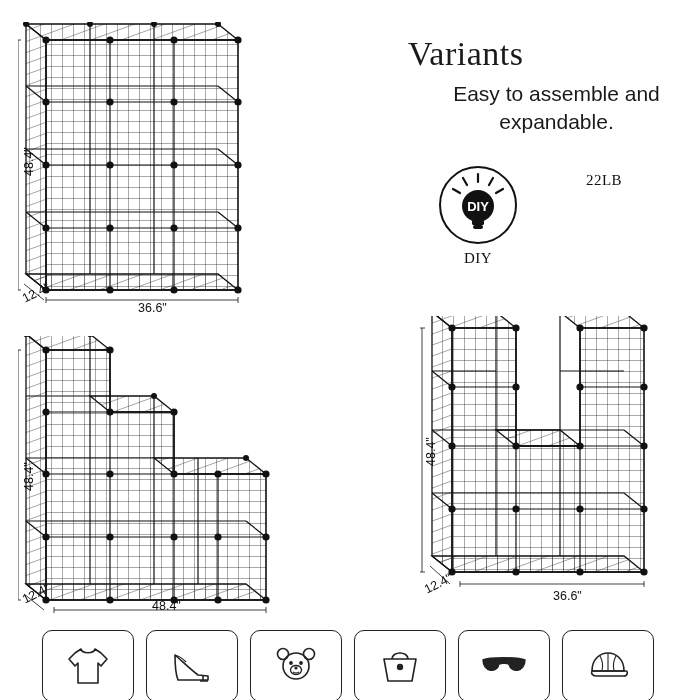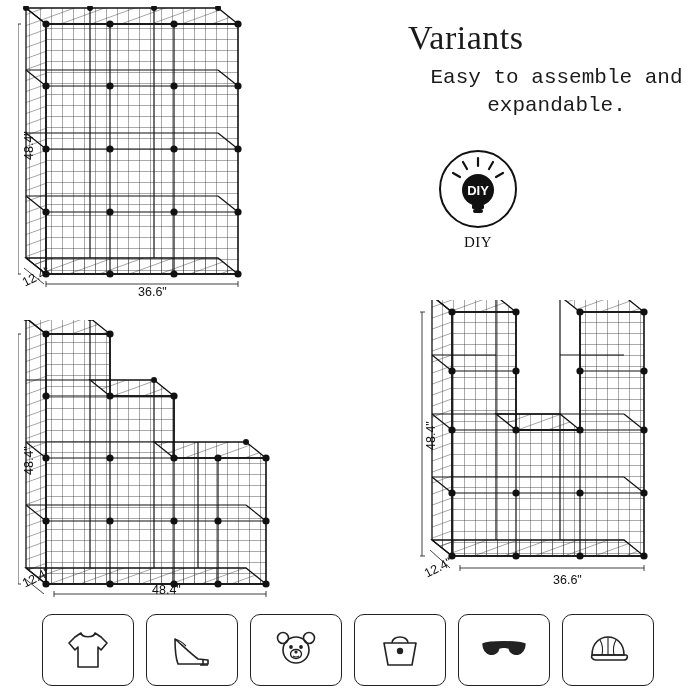--- a/index.html
+++ b/index.html
@@ -4,35 +4,35 @@
 <style>
   html,body{margin:0;padding:0;}
   body{
     width:700px;height:700px;
     background:#ffffff;
     font-family:"Liberation Sans", sans-serif;
     color:#111;
     position:relative;
     overflow:hidden;
   }
-  .page{position:absolute;left:0;top:0;width:700px;height:594px;}
+  .page{position:absolute;left:0;top:16px;width:700px;height:594px;}
 
   
   .headline{
     position:absolute;left:408px;top:18px;width:285px;
   }
   .headline .title{
     font-family:"Liberation Serif", serif;
     font-size:34px;
     line-height:40px;
     letter-spacing:0.5px;
     color:#1a1a1a;
   }
   .headline .sub{
-    font-family:Liberation Mono, monospace;
+    font-family:Liberation Sans, sans-serif;
     font-size:21px;
     line-height:28px;
     color:#1a1a1a;
     margin-top:6px;
     text-align:center;
     padding-left:12px;
   }
 
   
   .badges{position:absolute;left:418px;top:150px;width:270px;height:120px;}
@@ -109,20 +109,21 @@
           <circle cx="37" cy="38" r="16" fill="#111"></circle>
           <rect x="31" y="52" width="12" height="5" rx="1.5" fill="#111"></rect>
           <rect x="32" y="57" width="10" height="4" rx="2" fill="#111"></rect>
           <text x="37" y="43" text-anchor="middle" fill="#fff" font-family="Liberation Sans, sans-serif" font-size="13" font-weight="bold">DIY</text>
         </svg>
       </div>
       <div class="cap">DIY</div>
     </div>
 
     <div class="badge" id="badge-weight">
+      <div class="cap">22LB</div>
     </div>
   </div>
 
   <div class="shelf" id="shelf-a">
     <svg width="250" height="290" viewBox="0 0 250 290">
       <defs>
         <pattern id="gridA" width="11" height="11" patternUnits="userSpaceOnUse">
           <path d="M11 0 L0 0 0 11" class="wire"></path>
         </pattern>
         <pattern id="gridAskew" width="11" height="11" patternUnits="userSpaceOnUse" patternTransform="skewY(-20)">

